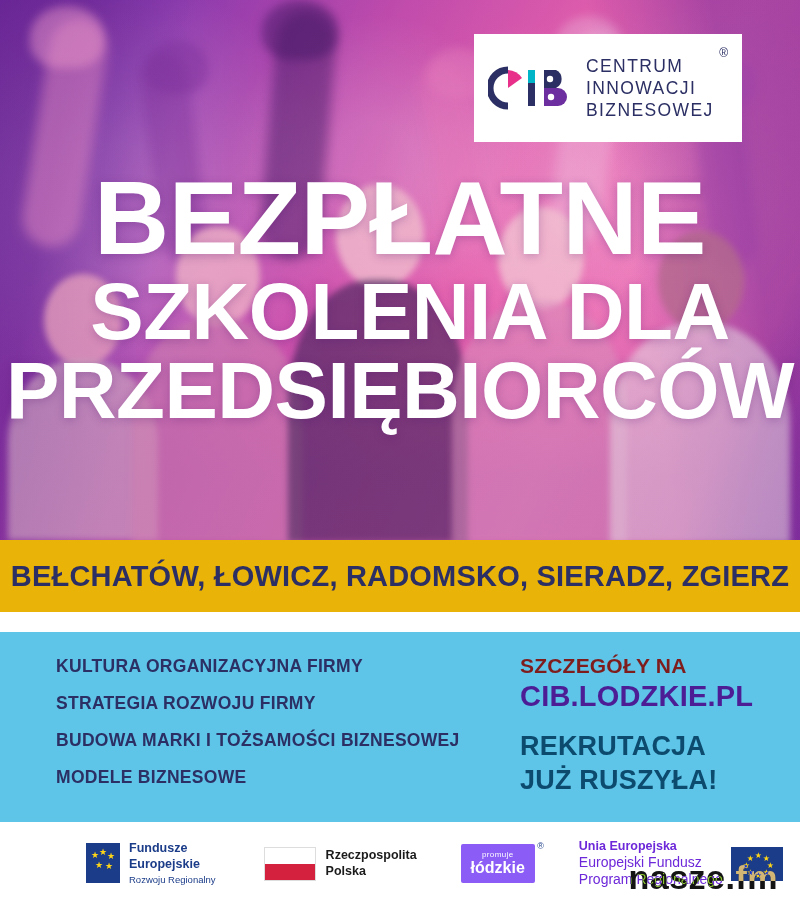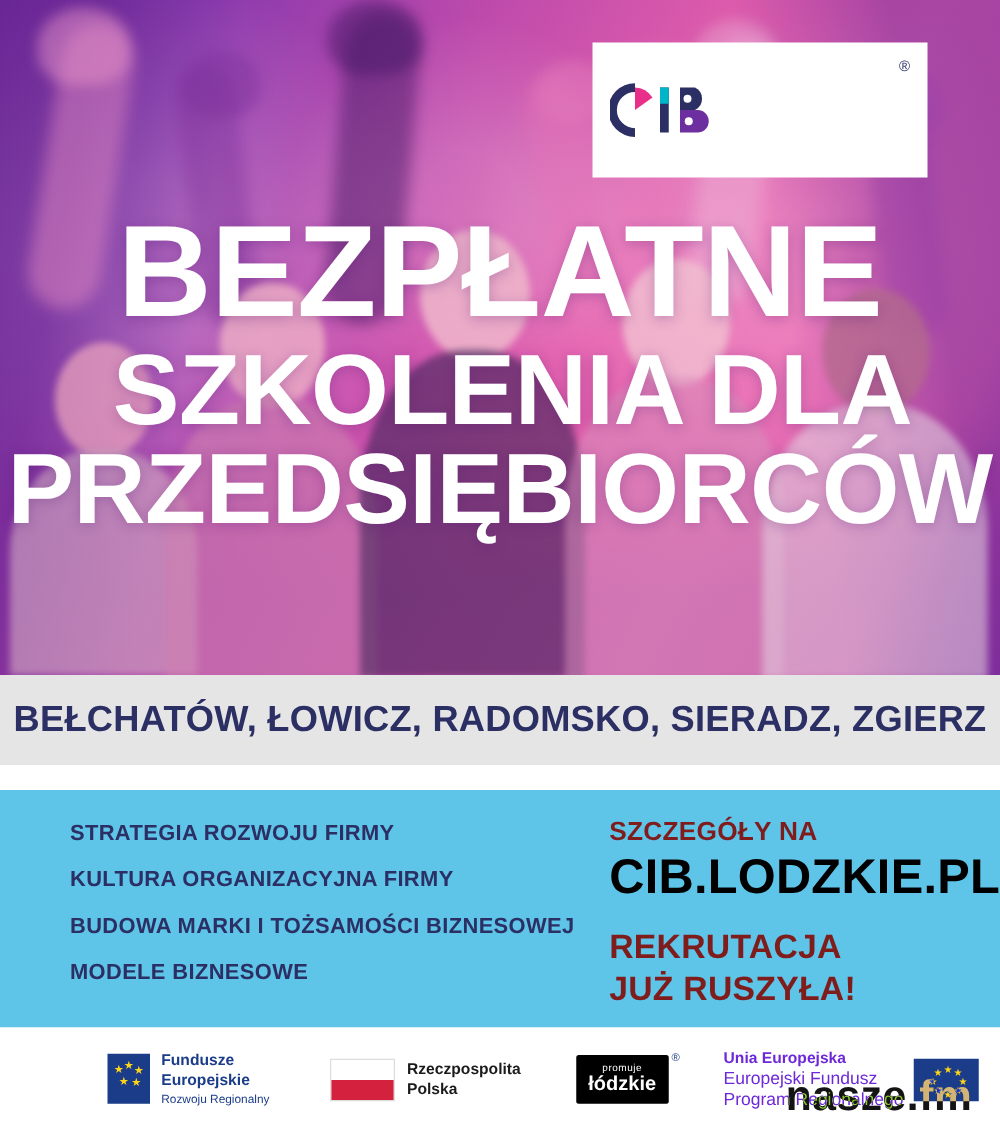--- a/index.html
+++ b/index.html
@@ -163,21 +163,21 @@
   .h2 { font-size: 80px; margin-top: 4px; padding-left: 20px; }
   .h3 { font-size: 80px; margin-top: 2px; }
 
   
   .cities {
     position: absolute;
     left: 0;
     top: 540px;
     width: 800px;
     height: 72px;
-    background: #e5e5e5;
+    background: #eab308;
     display: flex;
     align-items: center;
     justify-content: center;
   }
   .cities-text {
     font-size: 29px;
     font-weight: bold;
     color: #2b2f63;
     letter-spacing: 0.2px;
   }
@@ -209,30 +209,30 @@
     padding: 22px 0 0 0;
     box-sizing: border-box;
   }
   .cta-small {
     font-size: 21px;
     font-weight: bold;
     color: #7f1d1d;
     letter-spacing: 0.2px;
   }
   .cta-url {
-    font-size: 39px;
-    font-weight: bold;
-    color: #000000;
+    font-size: 29px;
+    font-weight: bold;
+    color: #4c1d95;
     margin-top: 2px;
     letter-spacing: 0.2px;
   }
   .cta-rec1, .cta-rec2 {
     font-size: 27px;
     font-weight: bold;
-    color: #7f1d1d;
+    color: #0c4a6e;
     letter-spacing: 0.2px;
   }
   .cta-rec1 { margin-top: 18px; }
   .cta-rec2 { margin-top: 3px; }
 
   
   .footer {
     position: absolute;
     left: 0;
     top: 822px;
@@ -280,21 +280,21 @@
     box-sizing: border-box;
   }
   .rp-text {
     font-size: 12.5px;
     font-weight: bold;
     color: #1b1b1b;
     line-height: 1.22;
   }
   .lodz { margin-left: 44px; position: relative; }
   .lodz-badge {
-    background: #000000;
+    background: #8b5cf6;
     color: #ffffff;
     padding: 6px 10px 7px 10px;
     text-align: center;
     border-radius: 2px;
   }
   .lodz-badge .promo {
     font-size: 8px;
     letter-spacing: 0.4px;
     display: block;
   }
@@ -401,38 +401,43 @@
           <path d="M20 8 A18 18 0 1 0 20 44" fill="none" stroke="#2b2f63" stroke-width="7"></path>
           <path d="M20 8 A18 18 0 0 1 34 16 L20 26 Z" fill="#e8308a"></path>
           <rect x="40" y="8" width="7" height="36" fill="#2b2f63"></rect>
           <rect x="40" y="8" width="7" height="13" fill="#00b5c8"></rect>
           <path d="M56 8 h12 a10 10 0 0 1 0 18 h-12 Z" fill="#2b2f63"></path>
           <path d="M56 26 h14 a9 9 0 0 1 0 18 h-14 Z" fill="#6d2fa0"></path>
           <circle cx="62" cy="17" r="3.2" fill="#ffffff"></circle>
           <circle cx="63" cy="35" r="3.2" fill="#ffffff"></circle>
         </svg>
       </div>
+      <div class="logo-text">
+        <div>CENTRUM</div>
+        <div>INNOWACJI</div>
+        <div>BIZNESOWEJ</div>
+      </div>
       <span class="logo-reg">®</span>
     </div>
 
     <div class="headlines">
       <div class="h-line h1">BEZPŁATNE</div>
       <div class="h-line h2">SZKOLENIA DLA</div>
       <div class="h-line h3">PRZEDSIĘBIORCÓW</div>
     </div>
   </div>
 
   <div class="cities">
     <div class="cities-text">BEŁCHATÓW, ŁOWICZ, RADOMSKO, SIERADZ, ZGIERZ</div>
   </div>
 
   <div class="blue-panel">
     <div class="topics">
+      <div class="topic">KULTURA ORGANIZACYJNA FIRMY</div>
       <div class="topic">STRATEGIA ROZWOJU FIRMY</div>
-      <div class="topic">KULTURA ORGANIZACYJNA FIRMY</div>
       <div class="topic">BUDOWA MARKI I TOŻSAMOŚCI BIZNESOWEJ</div>
       <div class="topic">MODELE BIZNESOWE</div>
     </div>
     <div class="cta">
       <div class="cta-small">SZCZEGÓŁY NA</div>
       <div class="cta-url">CIB.LODZKIE.PL</div>
       <div class="cta-rec1">REKRUTACJA</div>
       <div class="cta-rec2">JUŻ RUSZYŁA!</div>
     </div>
   </div>

